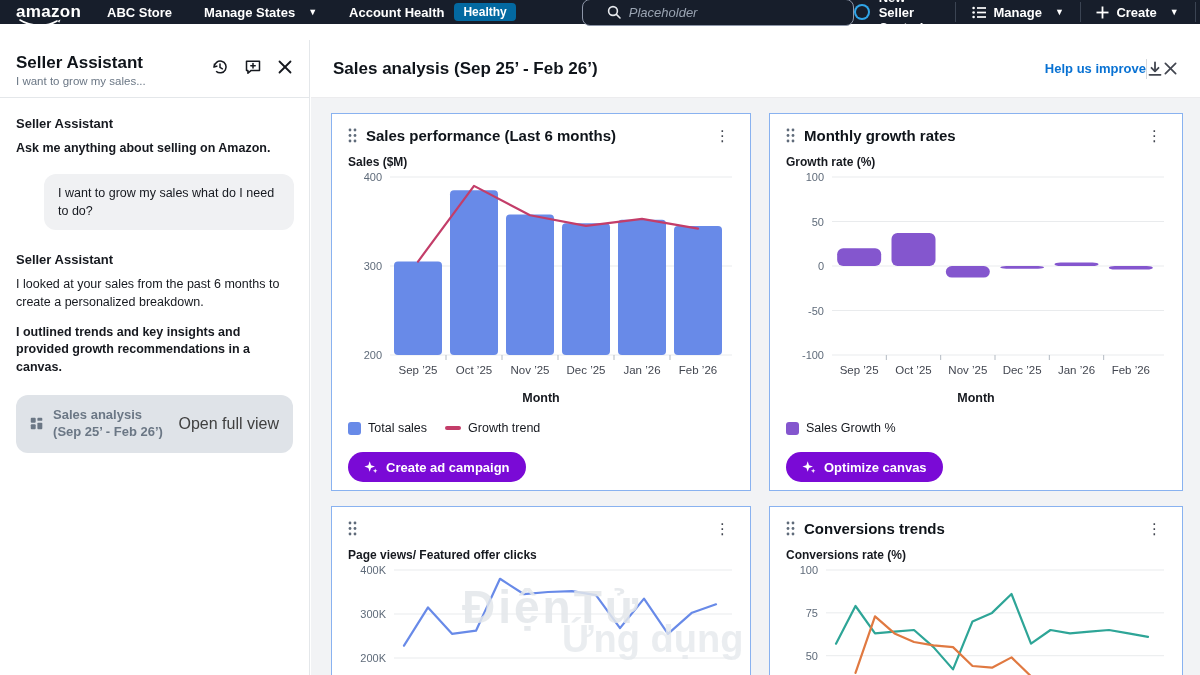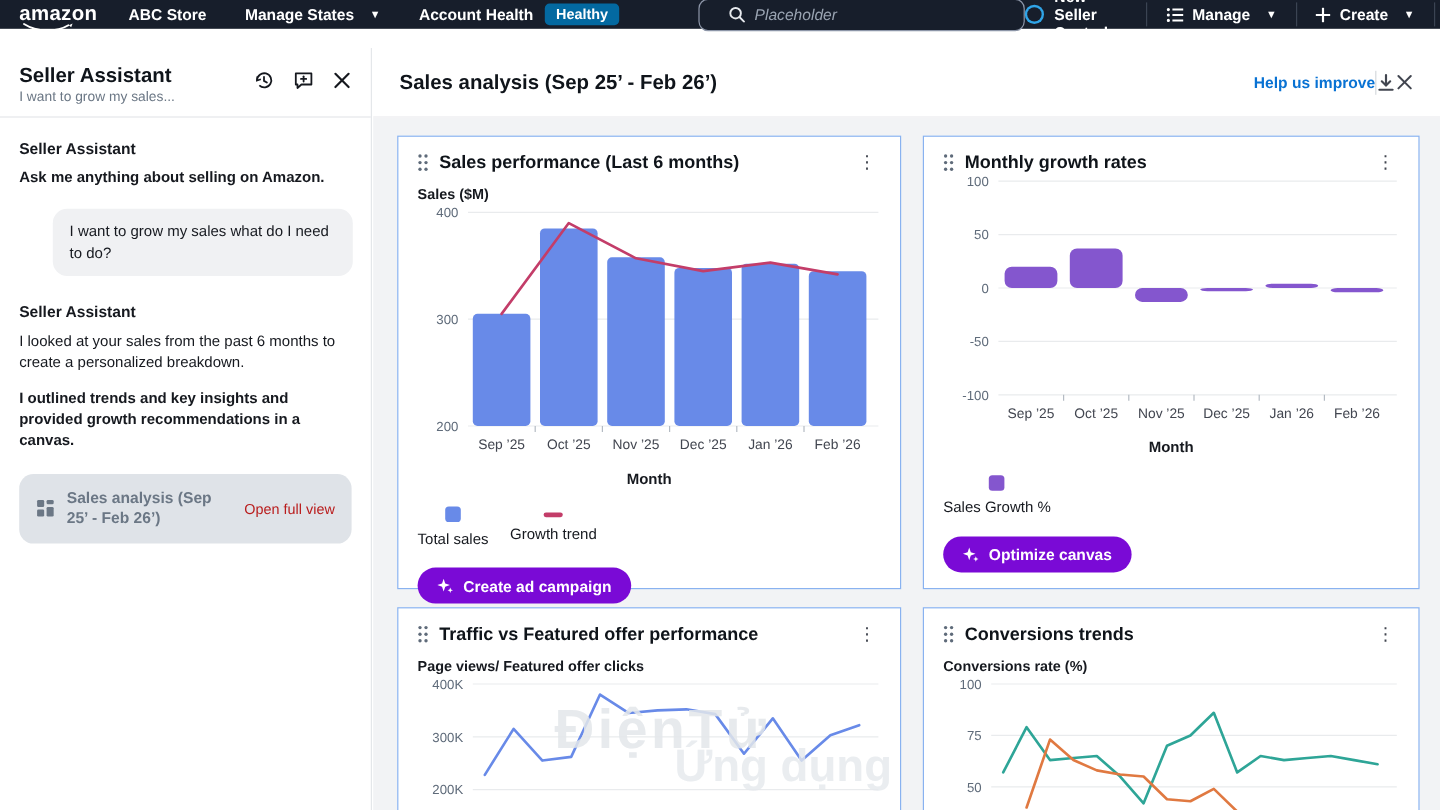--- a/index.html
+++ b/index.html
@@ -38,21 +38,21 @@
   .sb-headicons .ic { cursor:pointer; display:inline-flex; }
   .sb-content { padding:18px 16px 0 16px; }
   .sb-h4 { font-size:13px; font-weight:bold; margin-bottom:9px; }
   .sb-p { font-size:12.5px; line-height:1.42; margin-bottom:12px; }
   .sb-bold { font-size:12.5px; font-weight:bold; line-height:1.42; margin-bottom:12px; }
   .bubble { background:#f0f1f3; border-radius:12px; padding:10px 14px; font-size:12.5px; line-height:1.45;
     margin:16px 0 22px 28px; width:250px; }
   .canvas-card { background:#dfe3e8; border-radius:12px; padding:12px 14px; margin-top:18px;
     display:flex; align-items:center; gap:10px; cursor:pointer; }
   .canvas-card .cc-title { font-size:13px; font-weight:bold; color:#6b7785; width:150px; line-height:1.3; }
-  .canvas-card .cc-action { margin-left:auto; font-size:12px; color:#b91c1c; white-space:nowrap; }
+  .canvas-card .cc-action { margin-left:auto; font-size:16px; color:#404040; white-space:nowrap; }
 
   
   .main-head { position:absolute; left:311px; top:40px; right:0; height:58px; background:#fff;
     display:flex; align-items:center; padding:0 22px; border-bottom:1px solid #ececee; }
   .main-title { font-size:17px; font-weight:bold; color:#0f141a; }
   .mh-right { margin-left:auto; display:flex; align-items:center; }
   .help-link { color:#0972d3; font-weight:bold; font-size:13px; cursor:pointer; }
   .mh-div { width:1px; height:20px; background:#d5d9dd; }
   .mh-icon { cursor:pointer; display:inline-flex; }
 
@@ -60,21 +60,21 @@
   .grid { display:grid; grid-template-columns:420px 414px; column-gap:18px; row-gap:15px; padding:15px 0 0 20px; }
   .card { background:#fff; border:1.5px solid #89b2f0; border-radius:0; padding:12px 16px 14px 16px; }
   .card.r1 { height:378px; }
   .card.r2 { height:560px; }
   .card-head { display:flex; align-items:center; gap:9px; }
   .card-title { font-size:15px; font-weight:bold; color:#0f141a; }
   .kebab { margin-left:auto; color:#424650; font-size:15px; cursor:pointer; line-height:1; padding:2px 4px; }
   .card-ylabel { font-size:12px; font-weight:bold; margin-top:10px; margin-bottom:2px; }
   .xlabel { text-align:center; font-size:12.5px; font-weight:bold; margin-top:0px; color:#16191f; }
   .legend { display:flex; align-items:center; gap:18px; margin-top:16px; font-size:12.5px; }
-  .legend-item { display:inline-flex; align-items:center; gap:7px;flex-direction:column; }
+  .legend-item { display:inline-flex; align-items:center; gap:7px; }
   .sw-sq { width:13px; height:13px; border-radius:3px; display:inline-block; }
   .sw-line { width:16px; height:4px; border-radius:2px; display:inline-block; }
   .ai-btn { margin-top:17px; height:30px; border:none; border-radius:15px; background:#7a0ad6; color:#fff;
     font-weight:bold; font-size:13px; padding:0 16px; display:inline-flex; align-items:center; gap:8px;
     cursor:pointer; font-family:inherit; }
 
   
   .watermark { position:absolute; left:462px; top:580px; z-index:40; pointer-events:none;
     color:rgba(227,230,234,0.85); font-weight:bold; }
   .watermark .w1 { font-size:46px; letter-spacing:3px; }
@@ -290,20 +290,21 @@
           <circle cx="2" cy="2" r="1.4" fill="#5f6b7a"></circle>
             <circle cx="7" cy="2" r="1.4" fill="#5f6b7a"></circle>
           <circle cx="2" cy="7.5" r="1.4" fill="#5f6b7a"></circle>
             <circle cx="7" cy="7.5" r="1.4" fill="#5f6b7a"></circle>
           <circle cx="2" cy="13" r="1.4" fill="#5f6b7a"></circle>
             <circle cx="7" cy="13" r="1.4" fill="#5f6b7a"></circle>
         </svg>
         <span class="card-title">Monthly growth rates</span>
         <span class="kebab">⋮</span>
       </div>
+      <div class="card-ylabel">Growth rate (%)</div>
       <svg width="380" height="216" viewBox="0 0 380 216">
           <line x1="46" y1="6" x2="378" y2="6" stroke="#e9ebed" stroke-width="1"></line>
           <text x="38" y="10" text-anchor="end" fill="#5f6b7a" font-size="11">100</text>
           <line x1="46" y1="50.5" x2="378" y2="50.5" stroke="#e9ebed" stroke-width="1"></line>
           <text x="38" y="54.5" text-anchor="end" fill="#5f6b7a" font-size="11">50</text>
           <line x1="46" y1="95" x2="378" y2="95" stroke="#e9ebed" stroke-width="1"></line>
           <text x="38" y="99" text-anchor="end" fill="#5f6b7a" font-size="11">0</text>
           <line x1="46" y1="139.5" x2="378" y2="139.5" stroke="#e9ebed" stroke-width="1"></line>
           <text x="38" y="143.5" text-anchor="end" fill="#5f6b7a" font-size="11">-50</text>
           <line x1="46" y1="184" x2="378" y2="184" stroke="#e9ebed" stroke-width="1"></line>
@@ -345,21 +346,20 @@
     <div class="card r2">
       <div class="card-head">
         <svg width="9" height="15" viewBox="0 0 9 15">
           <circle cx="2" cy="2" r="1.4" fill="#5f6b7a"></circle>
             <circle cx="7" cy="2" r="1.4" fill="#5f6b7a"></circle>
           <circle cx="2" cy="7.5" r="1.4" fill="#5f6b7a"></circle>
             <circle cx="7" cy="7.5" r="1.4" fill="#5f6b7a"></circle>
           <circle cx="2" cy="13" r="1.4" fill="#5f6b7a"></circle>
             <circle cx="7" cy="13" r="1.4" fill="#5f6b7a"></circle>
         </svg>
-        <span class="card-title">Traffic vs Featured offer performance</span>
         <span class="kebab">⋮</span>
       </div>
       <div class="card-ylabel">Page views/ Featured offer clicks</div>
       <svg width="386" height="146" viewBox="0 0 386 146">
           <line x1="46" y1="6" x2="384" y2="6" stroke="#e9ebed" stroke-width="1"></line>
           <text x="38" y="10" text-anchor="end" fill="#5f6b7a" font-size="11">400K</text>
           <line x1="46" y1="50" x2="384" y2="50" stroke="#e9ebed" stroke-width="1"></line>
           <text x="38" y="54" text-anchor="end" fill="#5f6b7a" font-size="11">300K</text>
           <line x1="46" y1="94" x2="384" y2="94" stroke="#e9ebed" stroke-width="1"></line>
           <text x="38" y="98" text-anchor="end" fill="#5f6b7a" font-size="11">200K</text>

